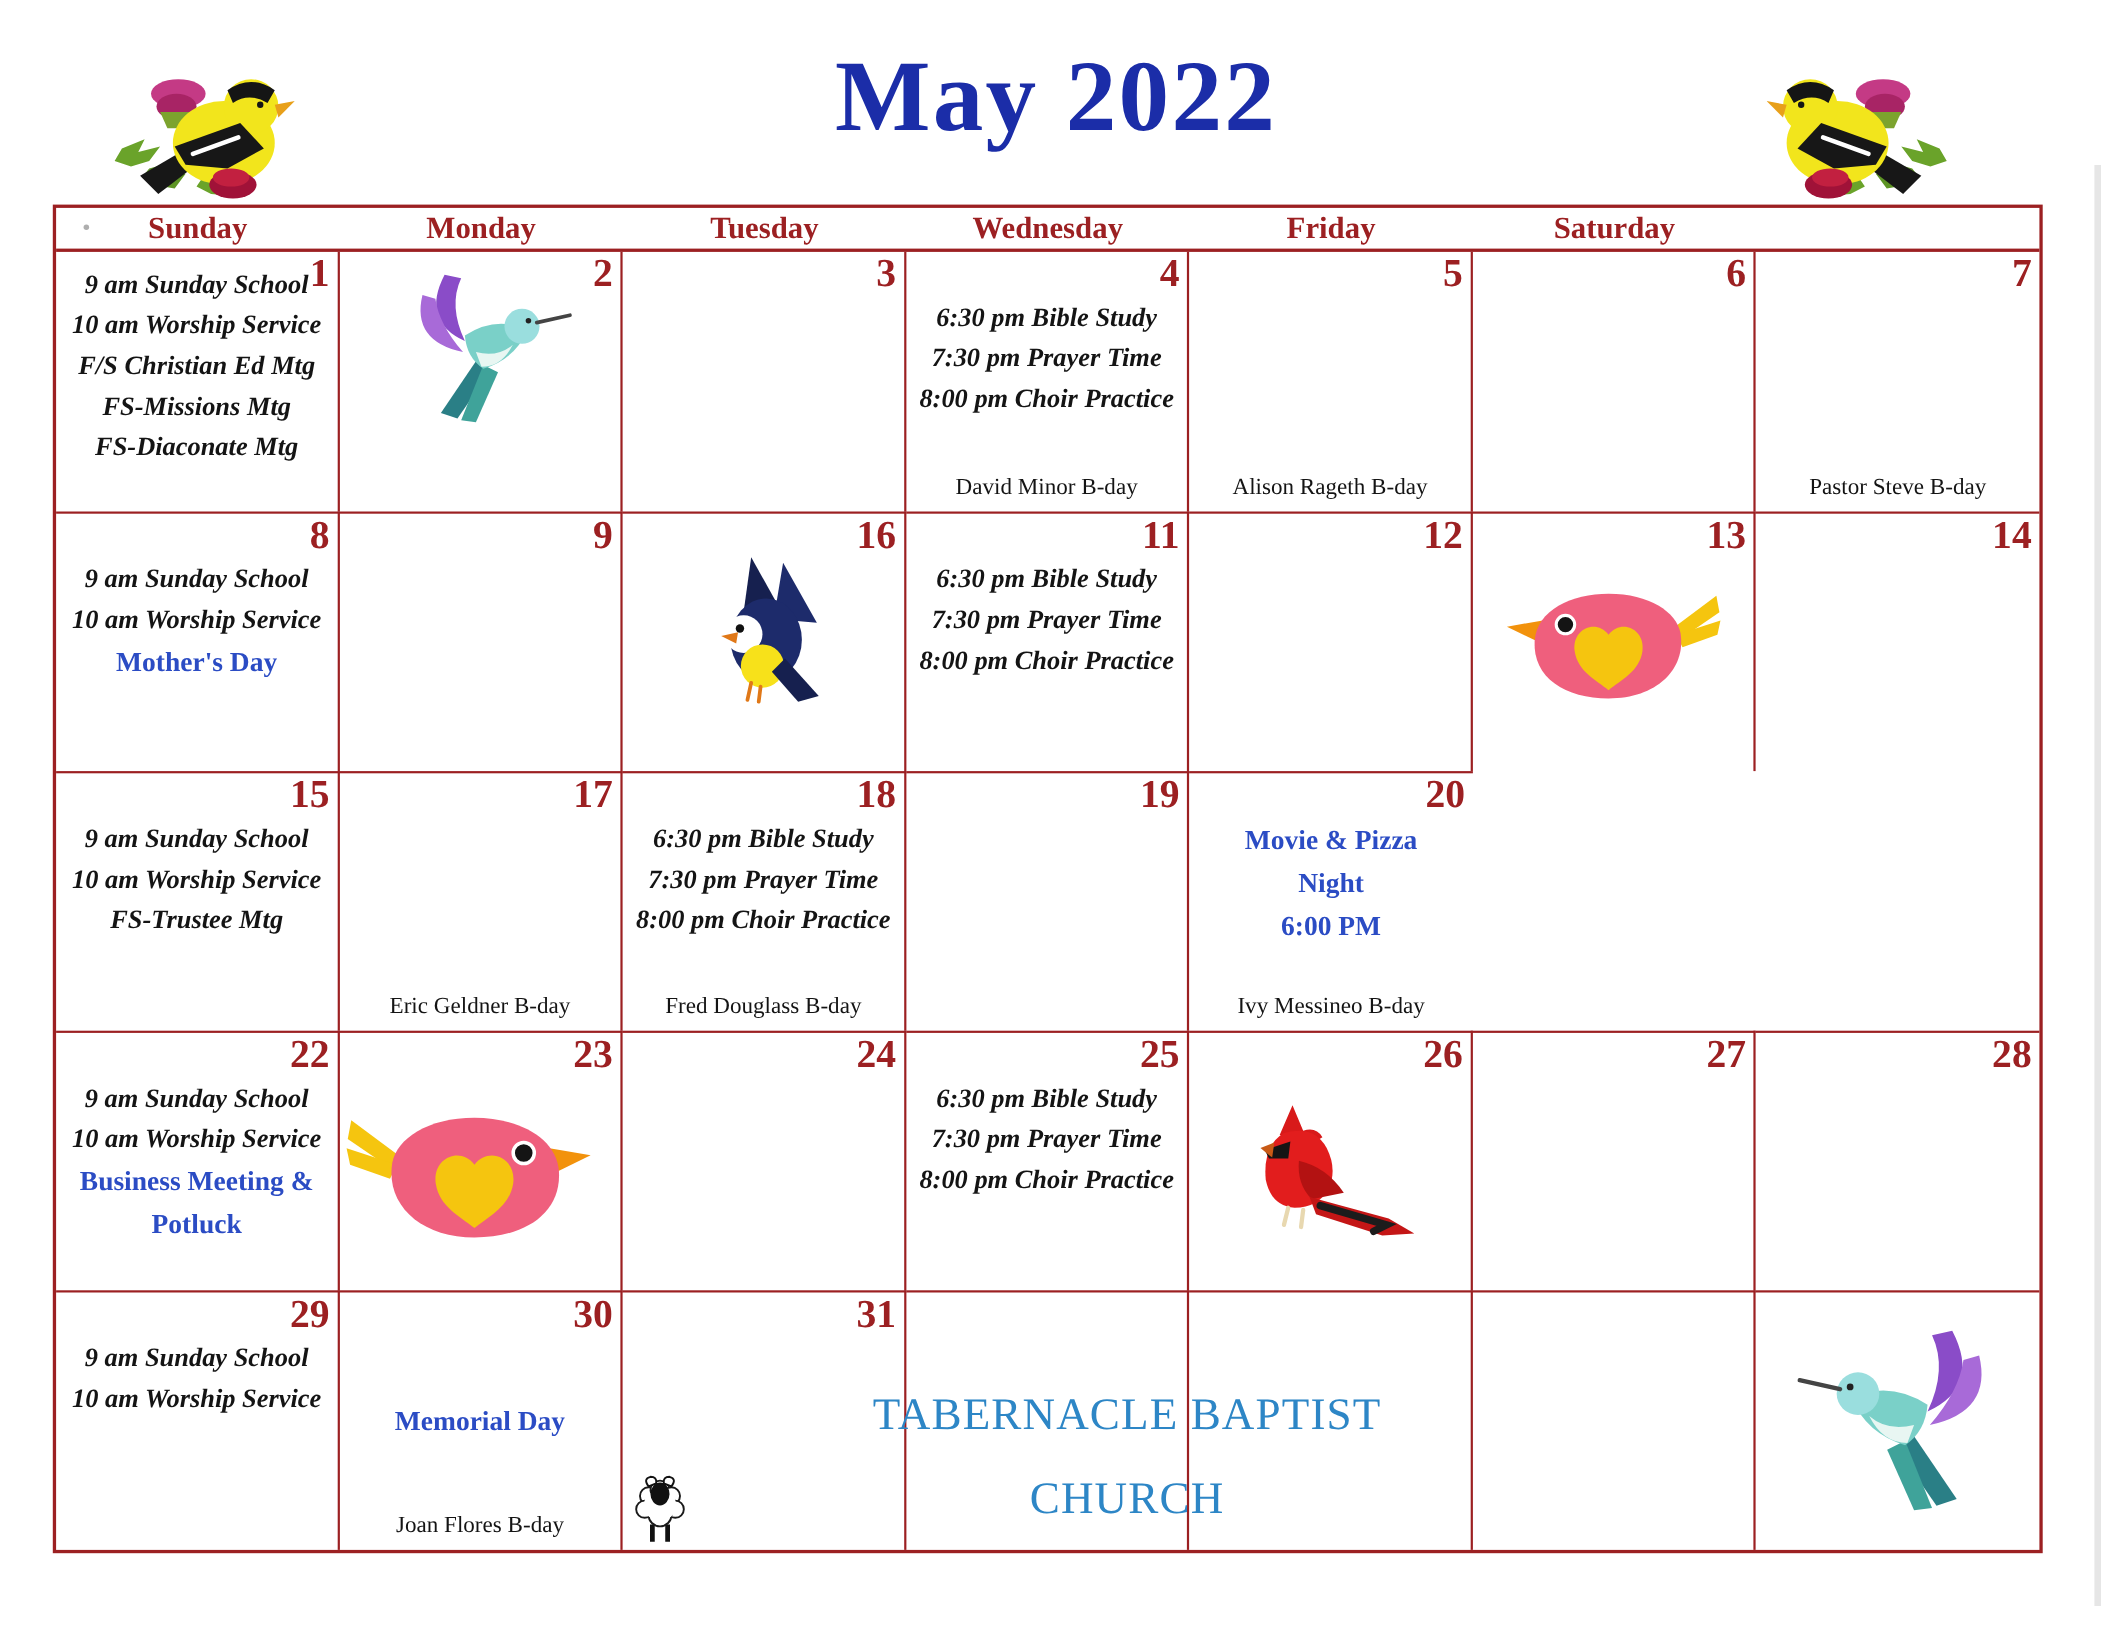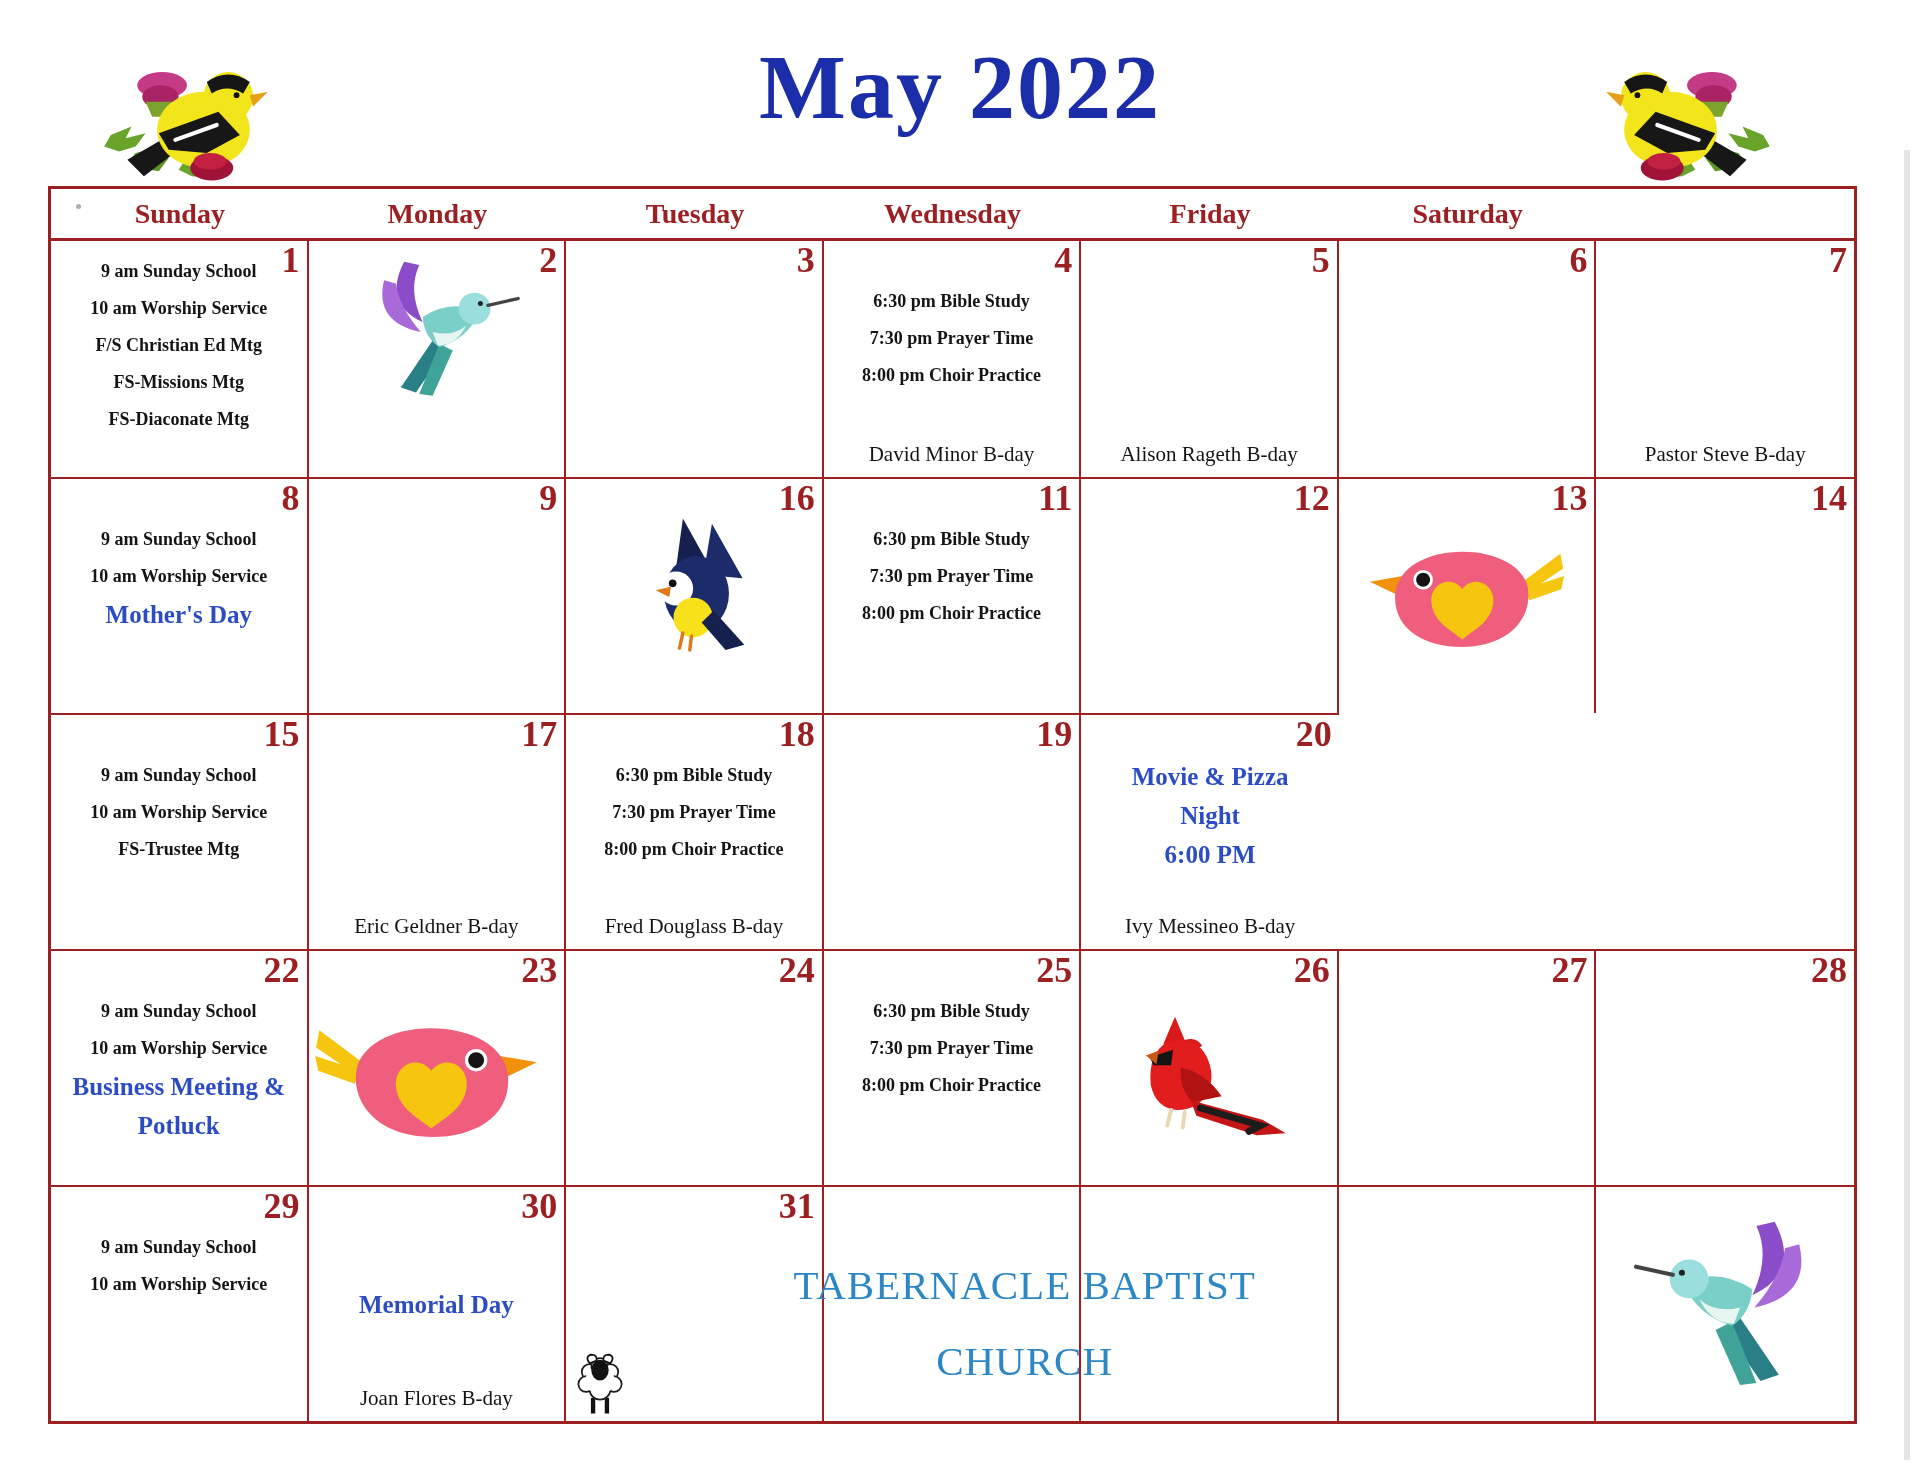--- a/index.html
+++ b/index.html
@@ -28,21 +28,21 @@
   .mirror{transform:scaleX(-1);}
   svg{display:block;width:100%;height:100%;}
 
   .calendar{
     position:absolute;left:48px;top:186px;width:1809px;
     border:3px solid var(--red);
     background:#fff;
   }
   .hdr-row{
     display:grid;grid-template-columns:repeat(7,1fr);
-    height:52px;border-bottom:3px solid var(--red);
+    height:40px;border-bottom:3px solid var(--red);
   }
   .hdr-cell{
     display:flex;align-items:center;justify-content:center;
     font-size:28px;font-weight:bold;color:var(--red);
   }
   .week-row{
     display:grid;grid-template-columns:repeat(7,1fr);
     height:236px;
   }
   .week-row + .week-row .day-cell{border-top:2px solid var(--red);}
@@ -55,21 +55,21 @@
     font-size:36px;font-weight:bold;color:var(--red);line-height:1;
   }
   .events{
     position:absolute;left:0;top:0;width:100%;height:100%;
     padding-top:42px;text-align:center;
     display:flex;flex-direction:column;align-items:center;
   }
   .events.tight{padding-top:12px;}
   .events.middle{justify-content:center;padding-top:0;}
   .line{width:100%;line-height:37px;}
-  .line.black{color:var(--ink);font-weight:bold;font-size:18px;}
+  .line.black{color:var(--ink);font-weight:bold;font-size:24px;font-style:italic;}
   .line.blue{color:var(--event-blue);font-weight:bold;font-size:25px;line-height:39px;}
   .footnote{
     position:absolute;bottom:10px;left:0;width:100%;
     text-align:center;font-size:21px;color:var(--ink);
   }
   .cell-img{position:absolute;}
   .img-hummingbird-right{width:168px;height:155px;left:50%;top:14px;transform:translateX(-50%);}
   .img-bluebird{width:128px;height:141px;left:50%;top:36px;transform:translateX(-50%);}
   .img-pinkbird-left{width:196px;height:126px;left:50%;top:56px;transform:translateX(-50%);}
   .img-pinkbird-right{width:224px;height:144px;left:46%;top:58px;transform:translateX(-50%);}

